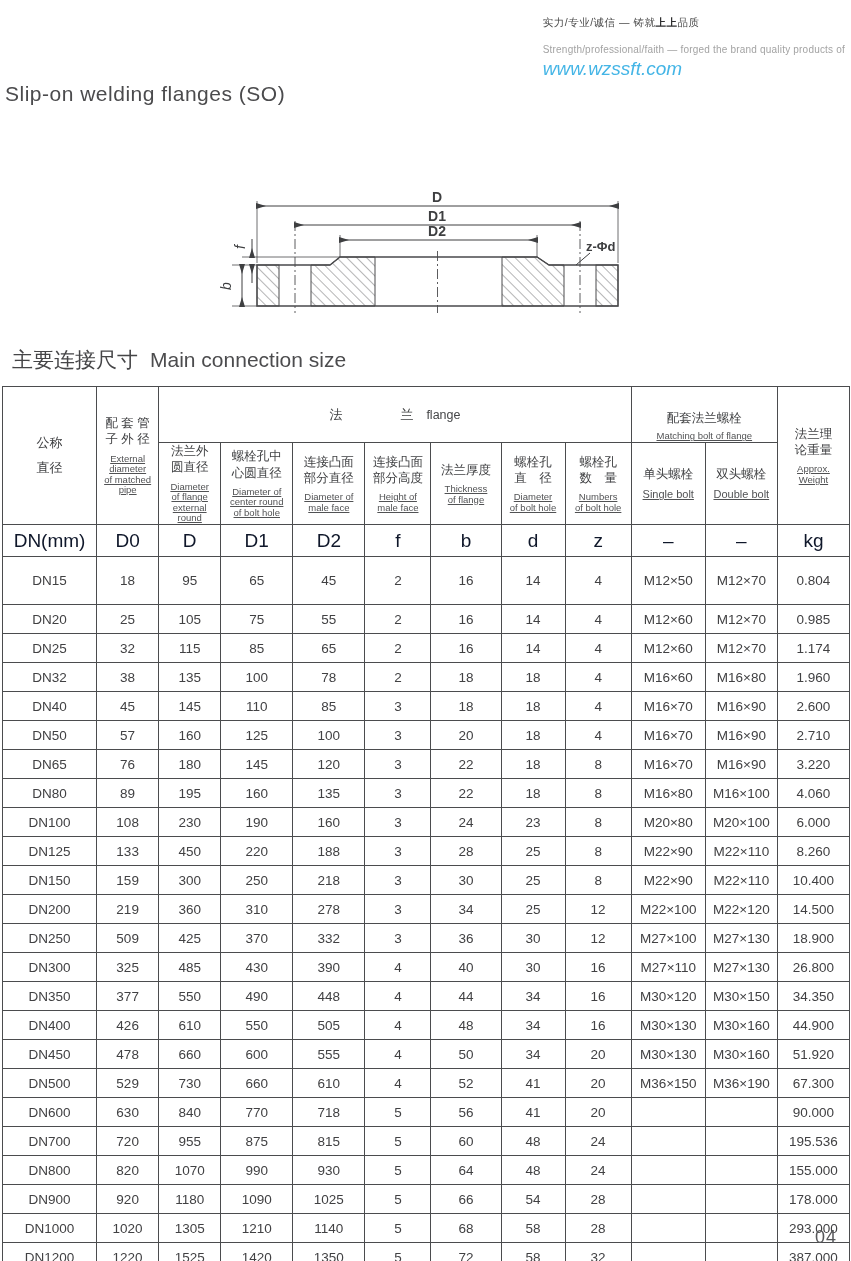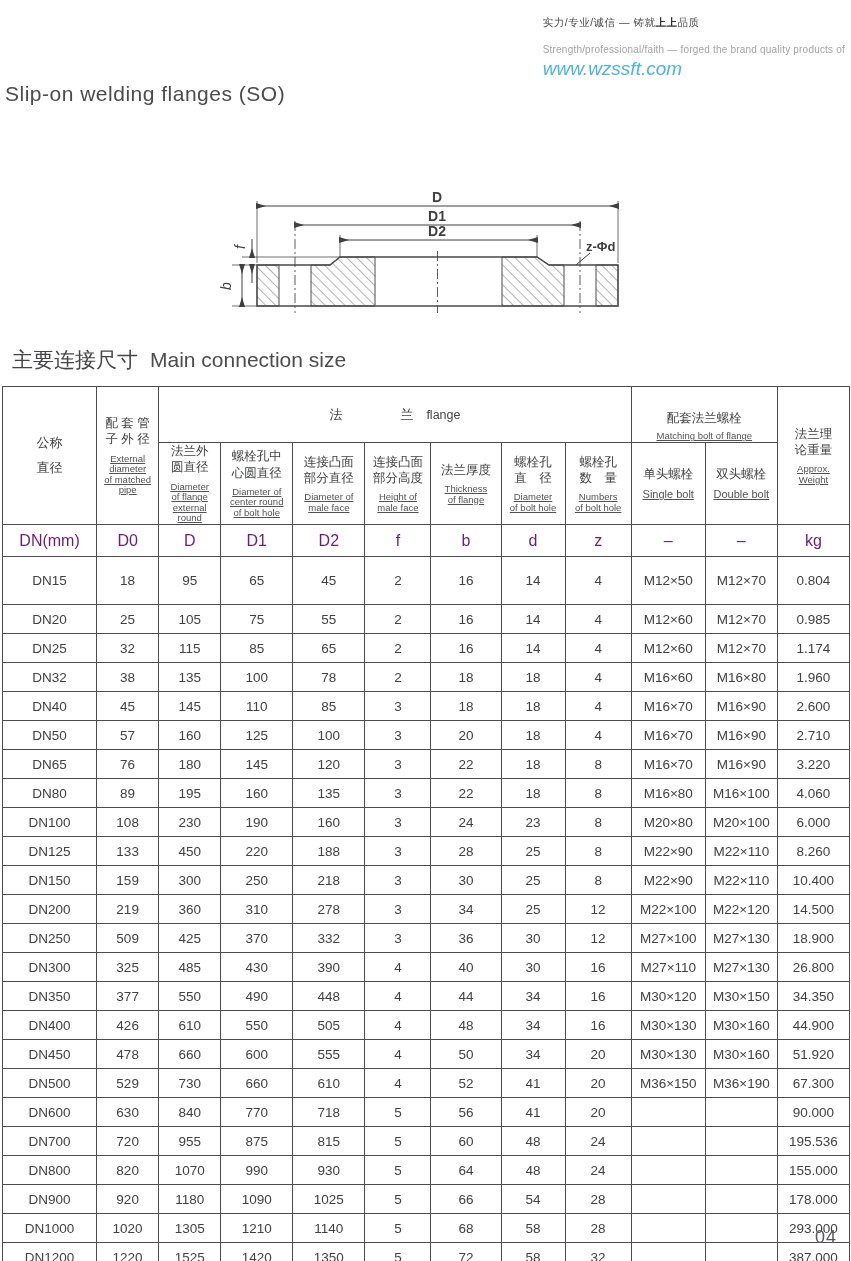--- a/index.html
+++ b/index.html
@@ -34,21 +34,21 @@
     position:absolute;left:2px;top:386px;width:848px;
     border-collapse:collapse;table-layout:fixed;
     border-bottom:2px solid #4b4c4e;
   }
   table.spec th,table.spec td{
     border:1px solid #4b4c4e;text-align:center;vertical-align:middle;
     padding:0 1px;font-weight:normal;overflow:hidden;
   }
   tr.grp-row th{height:26px;}
   tr.sub-row th{height:64px;}
-  tr.sym-row td{height:31px;font-size:16px;color:#701a75;}
+  tr.sym-row td{height:31px;font-size:19px;color:#0f172a;}
   tbody td{height:28px;font-size:13.5px;color:#414143;}
   tbody tr:first-child td{height:47px;}
   .hdr-zh{display:block;white-space:pre-line;font-size:12.5px;line-height:1.3;color:#3e3f41;}
   .hdr-zh.tall{line-height:1.9;font-size:13px;}
   .hdr-en{display:block;white-space:pre-line;font-size:9.5px;line-height:1.12;color:#515254;margin-top:6px;text-decoration:underline;}
   .grp-flange .zh1{margin-right:58px;font-size:13px;}
   .grp-flange .zh2{margin-right:13px;font-size:13px;}
   .grp-flange .en{font-size:12.5px;color:#454648;}
   .grp-bolt .hdr-zh{line-height:1.15;margin-top:24px;}
 

